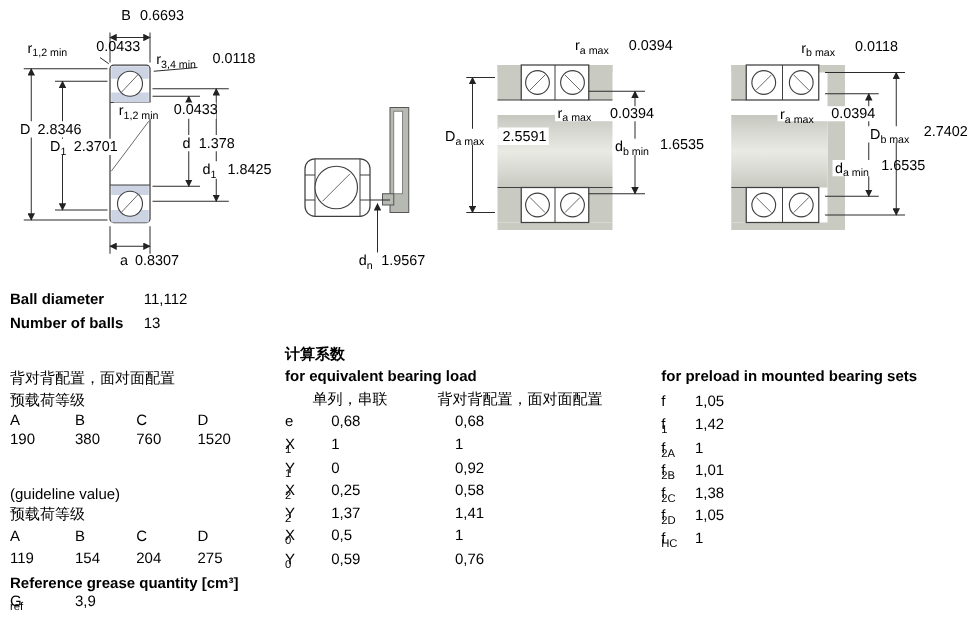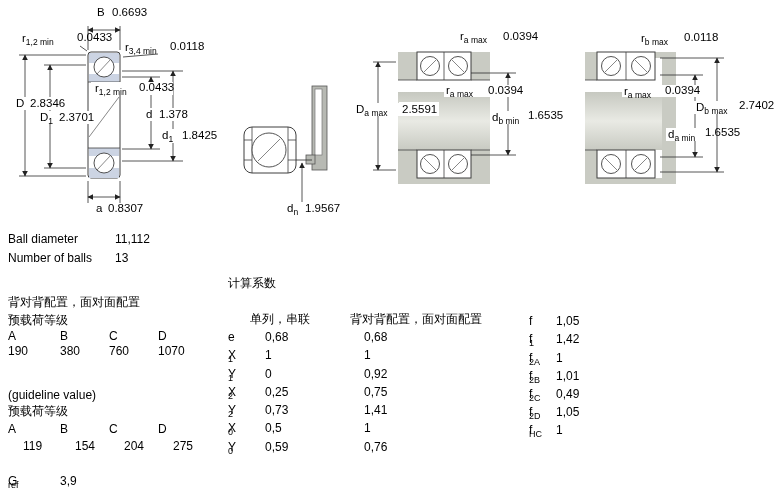--- a/index.html
+++ b/index.html
@@ -1,19 +1,19 @@
 <!DOCTYPE html>
 <html><head>
 <meta charset="utf-8">
 <style>
   html,body{margin:0;padding:0;background:#fff}
   body{font-family:"Liberation Sans",sans-serif;font-size:12px;color:#000}
   #page{position:relative;width:781px;height:502px;background:#fff;overflow:hidden}
   .abs{position:absolute;white-space:nowrap;line-height:15px}
-  .b{font-weight:normal}
+  .b{font-weight:bold}
   .kv .lbl{display:inline-block;width:107px}
   .row4{position:absolute;width:220px;height:16px}
   .row4 span{position:absolute}
   .p0{left:0}.p1{left:52px}.p2{left:101px}.p3{left:150px}
   .mrow{position:absolute;width:300px;height:16px}
   .mrow span{position:absolute}
   .m0{left:0}.m1{left:37px}.m2{left:136px}.mh1{left:30px}.mh2{left:130px}
   .rrow{position:absolute;width:120px;height:16px}
   .rrow span{position:absolute}
   .r0{left:0}.r1{left:27px}
@@ -263,45 +263,47 @@
 <div class="row4" style="left:8px;top:329px">
   <span class="p0">A</span>
   <span class="p1">B</span>
   <span class="p2">C</span>
   <span class="p3">D</span>
 </div>
 <div class="row4" style="left:8px;top:344px">
   <span class="p0">190</span>
   <span class="p1">380</span>
   <span class="p2">760</span>
-  <span class="p3">1070</span>
+  <span class="p3">1520</span>
 </div>
 
 <div class="abs" style="left:8px;top:388px">(guideline value)</div>
 <div class="abs" style="left:8px;top:404px">预载荷等级</div>
 <div class="row4" style="left:8px;top:422px">
   <span class="p0">A</span>
   <span class="p1">B</span>
   <span class="p2">C</span>
   <span class="p3">D</span>
 </div>
-<div class="row4" style="left:23px;top:439px">
+<div class="row4" style="left:8px;top:439px">
   <span class="p0">119</span>
   <span class="p1">154</span>
   <span class="p2">204</span>
   <span class="p3">275</span>
 </div>
 
+<div class="abs b" style="left:8px;top:459px">Reference grease quantity [cm³]</div>
 <div class="row4" style="left:8px;top:474px">
   <span class="p0"><span>G</span><sub>ref</sub></span>
   <span class="p1">3,9</span>
 </div>
 
 
 <div class="abs b" style="left:228px;top:276px">计算系数</div>
+<div class="abs b" style="left:228px;top:294px">for equivalent bearing load</div>
 <div class="mrow" style="left:220px;top:311px">
   <span class="mh1">单列，串联</span>
   <span class="mh2">背对背配置，面对面配置</span>
 </div>
 <div class="mrow" style="left:228px;top:330px">
   <span class="m0"><span>e</span><sub></sub></span>
   <span class="m1">0,68</span>
   <span class="m2">0,68</span>
 </div>
 <div class="mrow" style="left:228px;top:348px">
@@ -310,58 +312,59 @@
   <span class="m2">1</span>
 </div>
 <div class="mrow" style="left:228px;top:367px">
   <span class="m0"><span>Y</span><sub>1</sub></span>
   <span class="m1">0</span>
   <span class="m2">0,92</span>
 </div>
 <div class="mrow" style="left:228px;top:385px">
   <span class="m0"><span>X</span><sub>2</sub></span>
   <span class="m1">0,25</span>
-  <span class="m2">0,75</span>
+  <span class="m2">0,58</span>
 </div>
 <div class="mrow" style="left:228px;top:403px">
   <span class="m0"><span>Y</span><sub>2</sub></span>
-  <span class="m1">0,73</span>
+  <span class="m1">1,37</span>
   <span class="m2">1,41</span>
 </div>
 <div class="mrow" style="left:228px;top:421px">
   <span class="m0"><span>X</span><sub>0</sub></span>
   <span class="m1">0,5</span>
   <span class="m2">1</span>
 </div>
 <div class="mrow" style="left:228px;top:440px">
   <span class="m0"><span>Y</span><sub>0</sub></span>
   <span class="m1">0,59</span>
   <span class="m2">0,76</span>
 </div>
 
 
+<div class="abs b" style="left:529px;top:294px">for preload in mounted bearing sets</div>
 <div class="rrow" style="left:529px;top:314px">
   <span class="r0"><span>f</span><sub></sub></span>
   <span class="r1">1,05</span>
 </div>
 <div class="rrow" style="left:529px;top:332px">
   <span class="r0"><span>f</span><sub>1</sub></span>
   <span class="r1">1,42</span>
 </div>
 <div class="rrow" style="left:529px;top:351px">
   <span class="r0"><span>f</span><sub>2A</sub></span>
   <span class="r1">1</span>
 </div>
 <div class="rrow" style="left:529px;top:369px">
   <span class="r0"><span>f</span><sub>2B</sub></span>
   <span class="r1">1,01</span>
 </div>
 <div class="rrow" style="left:529px;top:387px">
   <span class="r0"><span>f</span><sub>2C</sub></span>
-  <span class="r1">0,49</span>
+  <span class="r1">1,38</span>
 </div>
 <div class="rrow" style="left:529px;top:405px">
   <span class="r0"><span>f</span><sub>2D</sub></span>
   <span class="r1">1,05</span>
 </div>
 <div class="rrow" style="left:529px;top:423px">
   <span class="r0"><span>f</span><sub>HC</sub></span>
   <span class="r1">1</span>
 </div>
 

